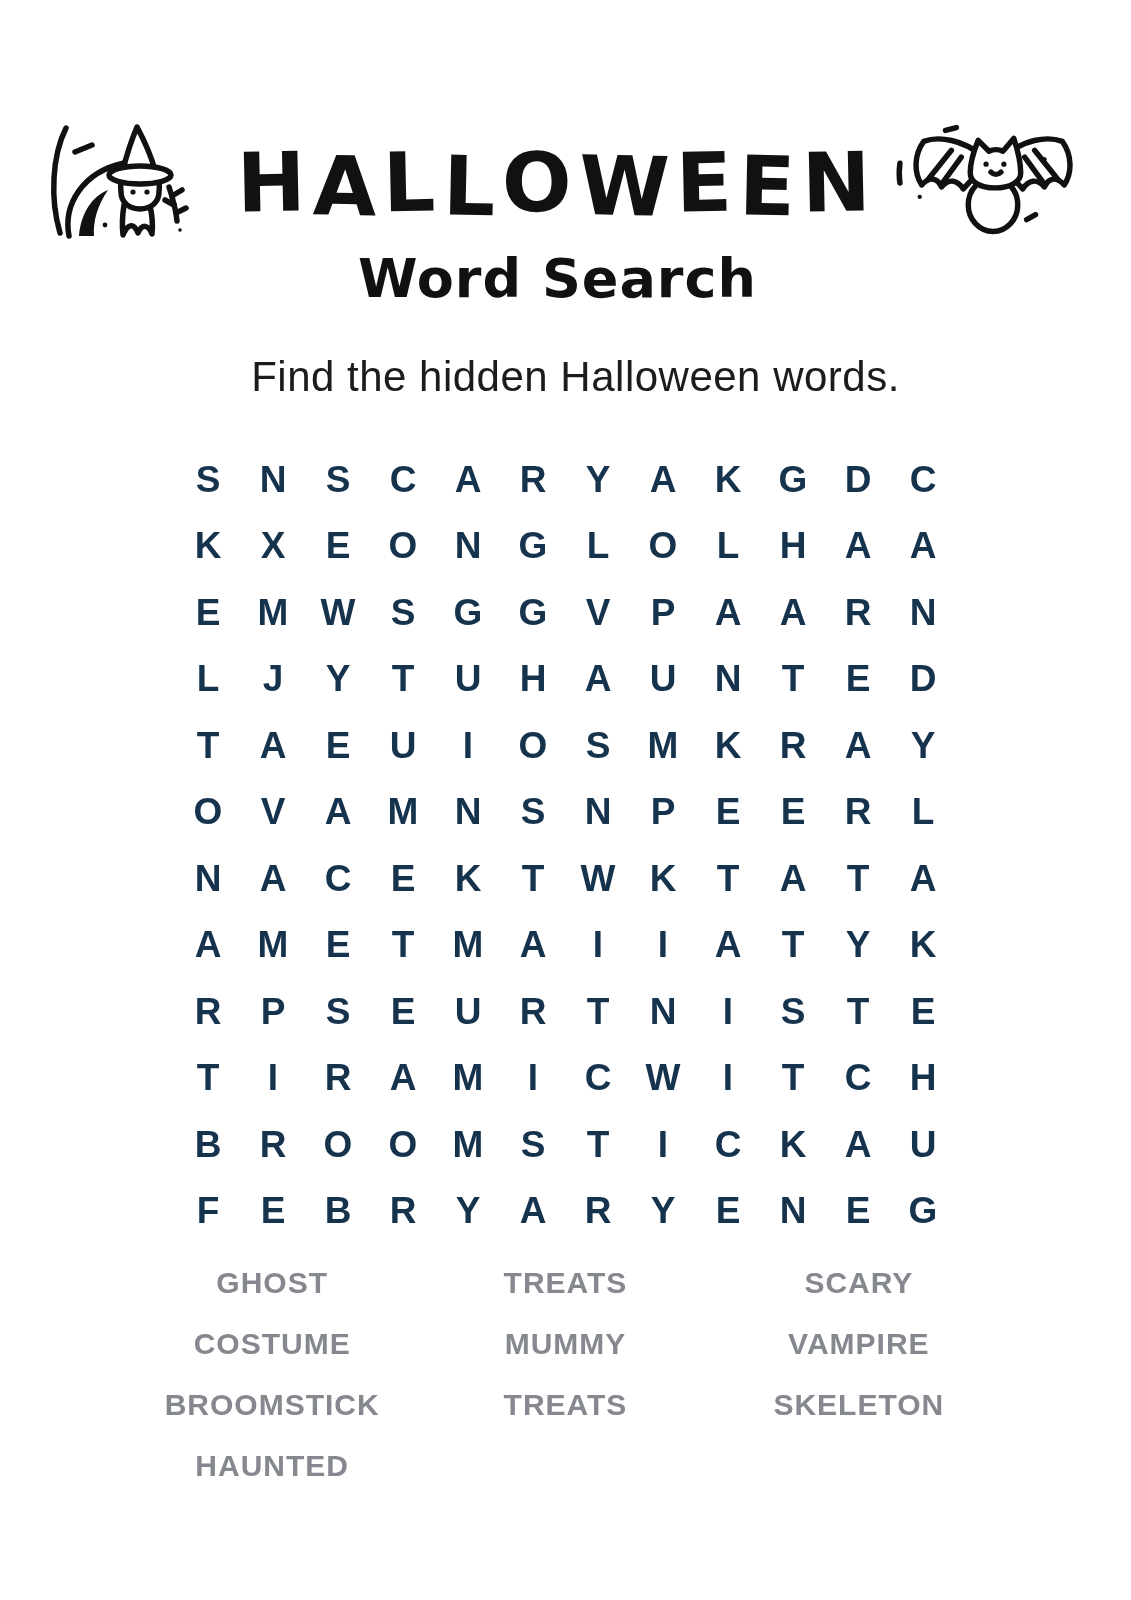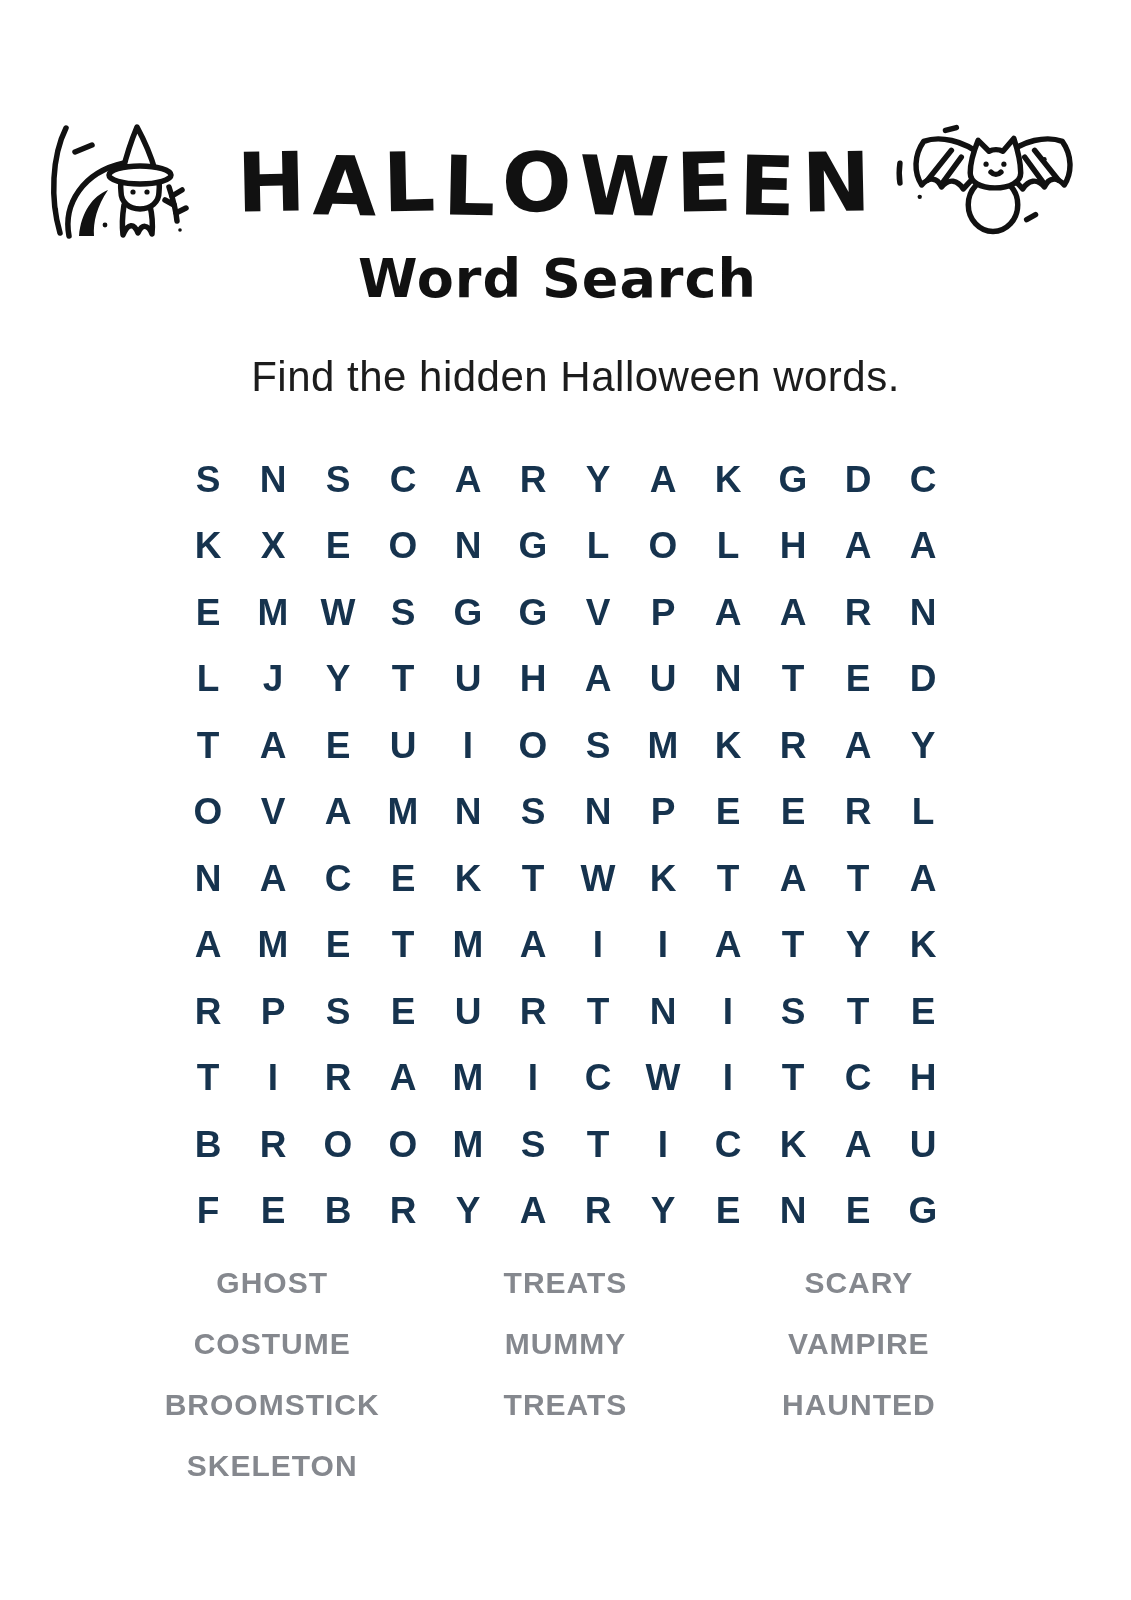--- a/index.html
+++ b/index.html
@@ -259,17 +259,17 @@
 
   <div class="words">
       <span class="word">GHOST</span>
       <span class="word">TREATS</span>
       <span class="word">SCARY</span>
       <span class="word">COSTUME</span>
       <span class="word">MUMMY</span>
       <span class="word">VAMPIRE</span>
       <span class="word">BROOMSTICK</span>
       <span class="word">TREATS</span>
+      <span class="word">SKELETON</span>
       <span class="word">HAUNTED</span>
-      <span class="word">SKELETON</span>
     </div>
 
 </div>
 
 </body></html>

